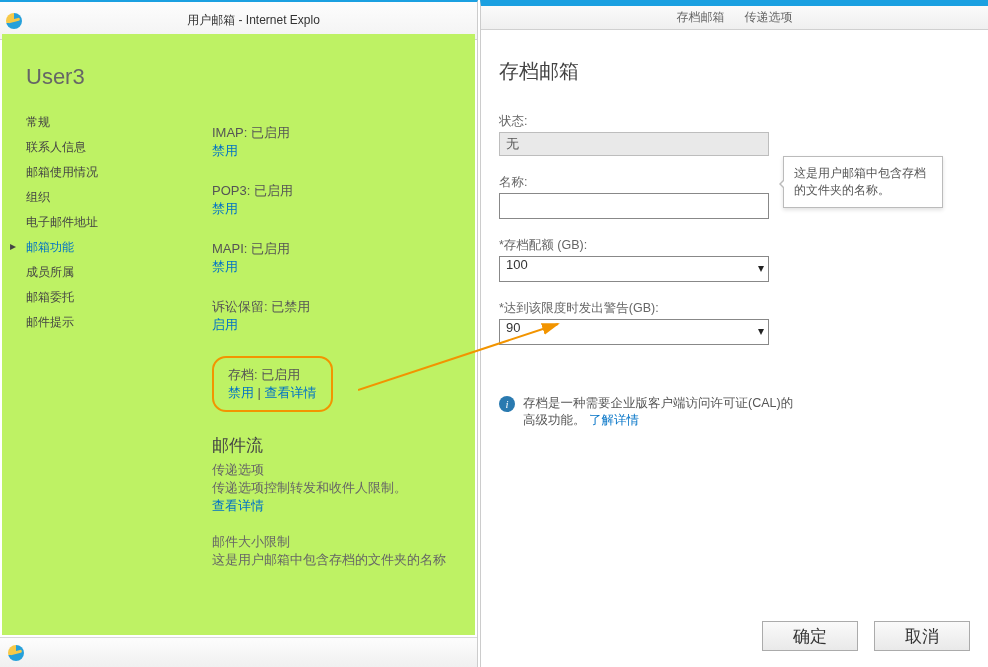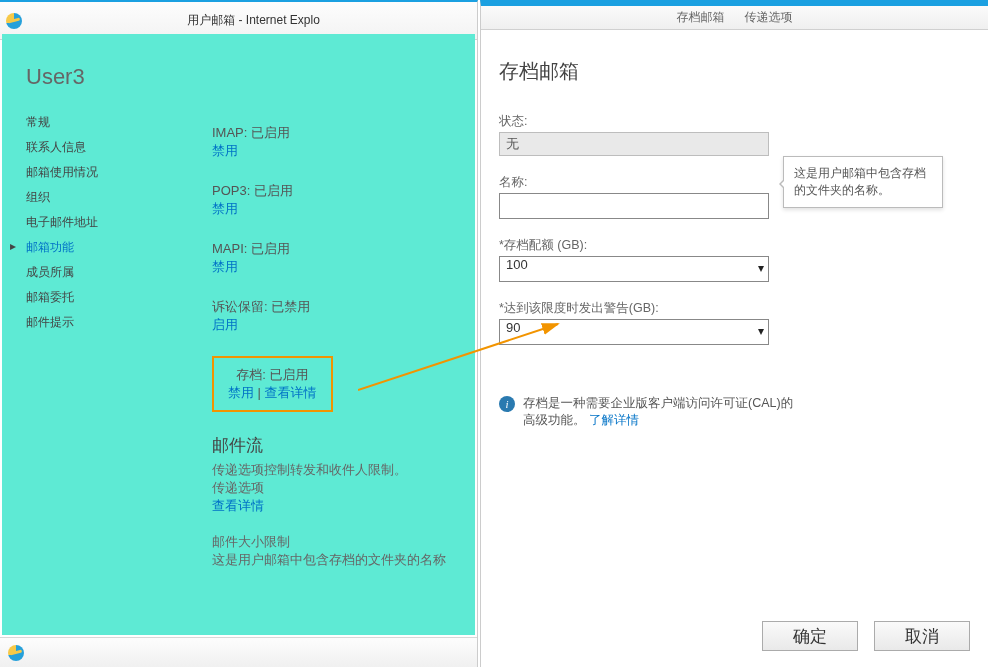--- a/index.html
+++ b/index.html
@@ -43,21 +43,21 @@
   }
   .ie-icon::after{
     content:"";
     position:absolute;
     left:2px; top:6px; width:12px; height:3px;
     background:#f7c948;
     transform:rotate(-15deg);
     border-radius:2px;
   }
   .left-title { flex:1; text-align:center; color:#333; }
-  .left-body { position:absolute; left:2px; right:2px; top:32px; bottom:32px; background:#5eead4; }
+  .left-body { position:absolute; left:2px; right:2px; top:32px; bottom:32px; background:#bef264; }
   .user-heading {
     font-size: 22px;
     color: #666;
     padding: 30px 0 4px 24px;
     font-weight: 300;
   }
   .two-col {
     display:flex;
     align-items: flex-start;
   }
@@ -89,25 +89,24 @@
     padding-top: 30px;
     padding-left: 20px;
     font-size: 13px;
     color: #555;
   }
   .feat-block { margin-bottom: 22px; }
   .feat-status { color:#555; }
   .link { color:#0072c6; cursor:pointer; }
   .archive-highlight {
     border: 2px solid #f29400;
-    border-radius: 0;
+    border-radius: 14px;
     padding: 8px 14px;
     display: inline-block;
     margin-bottom: 22px;
-    text-align: center;
   }
   .section-title { font-size: 17px; color:#444; margin-bottom:4px; }
   .subtle { color:#666; }
   .left-footer {
     position:absolute;
     left:0; bottom:0; width:100%; height:30px;
     background:linear-gradient(#fdfdfd,#f0f0f0);
     border-top:1px solid #d8d8d8;
     display:flex; align-items:center; padding-left:8px;
   }
@@ -268,22 +267,22 @@
           <span class="link">启用</span>
         </div>
         <div class="archive-highlight">
           <div class="feat-status">存档: 已启用</div>
           <span>
             <span class="link">禁用</span><span> | </span><span class="link">查看详情</span>
           </span>
         </div>
         <div>
           <div class="section-title">邮件流</div>
+          <div class="subtle">传递选项</div>
           <div class="subtle">传递选项控制转发和收件人限制。</div>
-          <div class="subtle">传递选项</div>
           <div><span class="link">查看详情</span></div>
           <div style="height:18px"></div>
           <div class="subtle">邮件大小限制</div>
           <div class="subtle">这是用户邮箱中包含存档的文件夹的名称</div>
         </div>
       </div>
     </div>
   </div>
   <div class="left-footer">
     <span class="ie-icon"></span>

